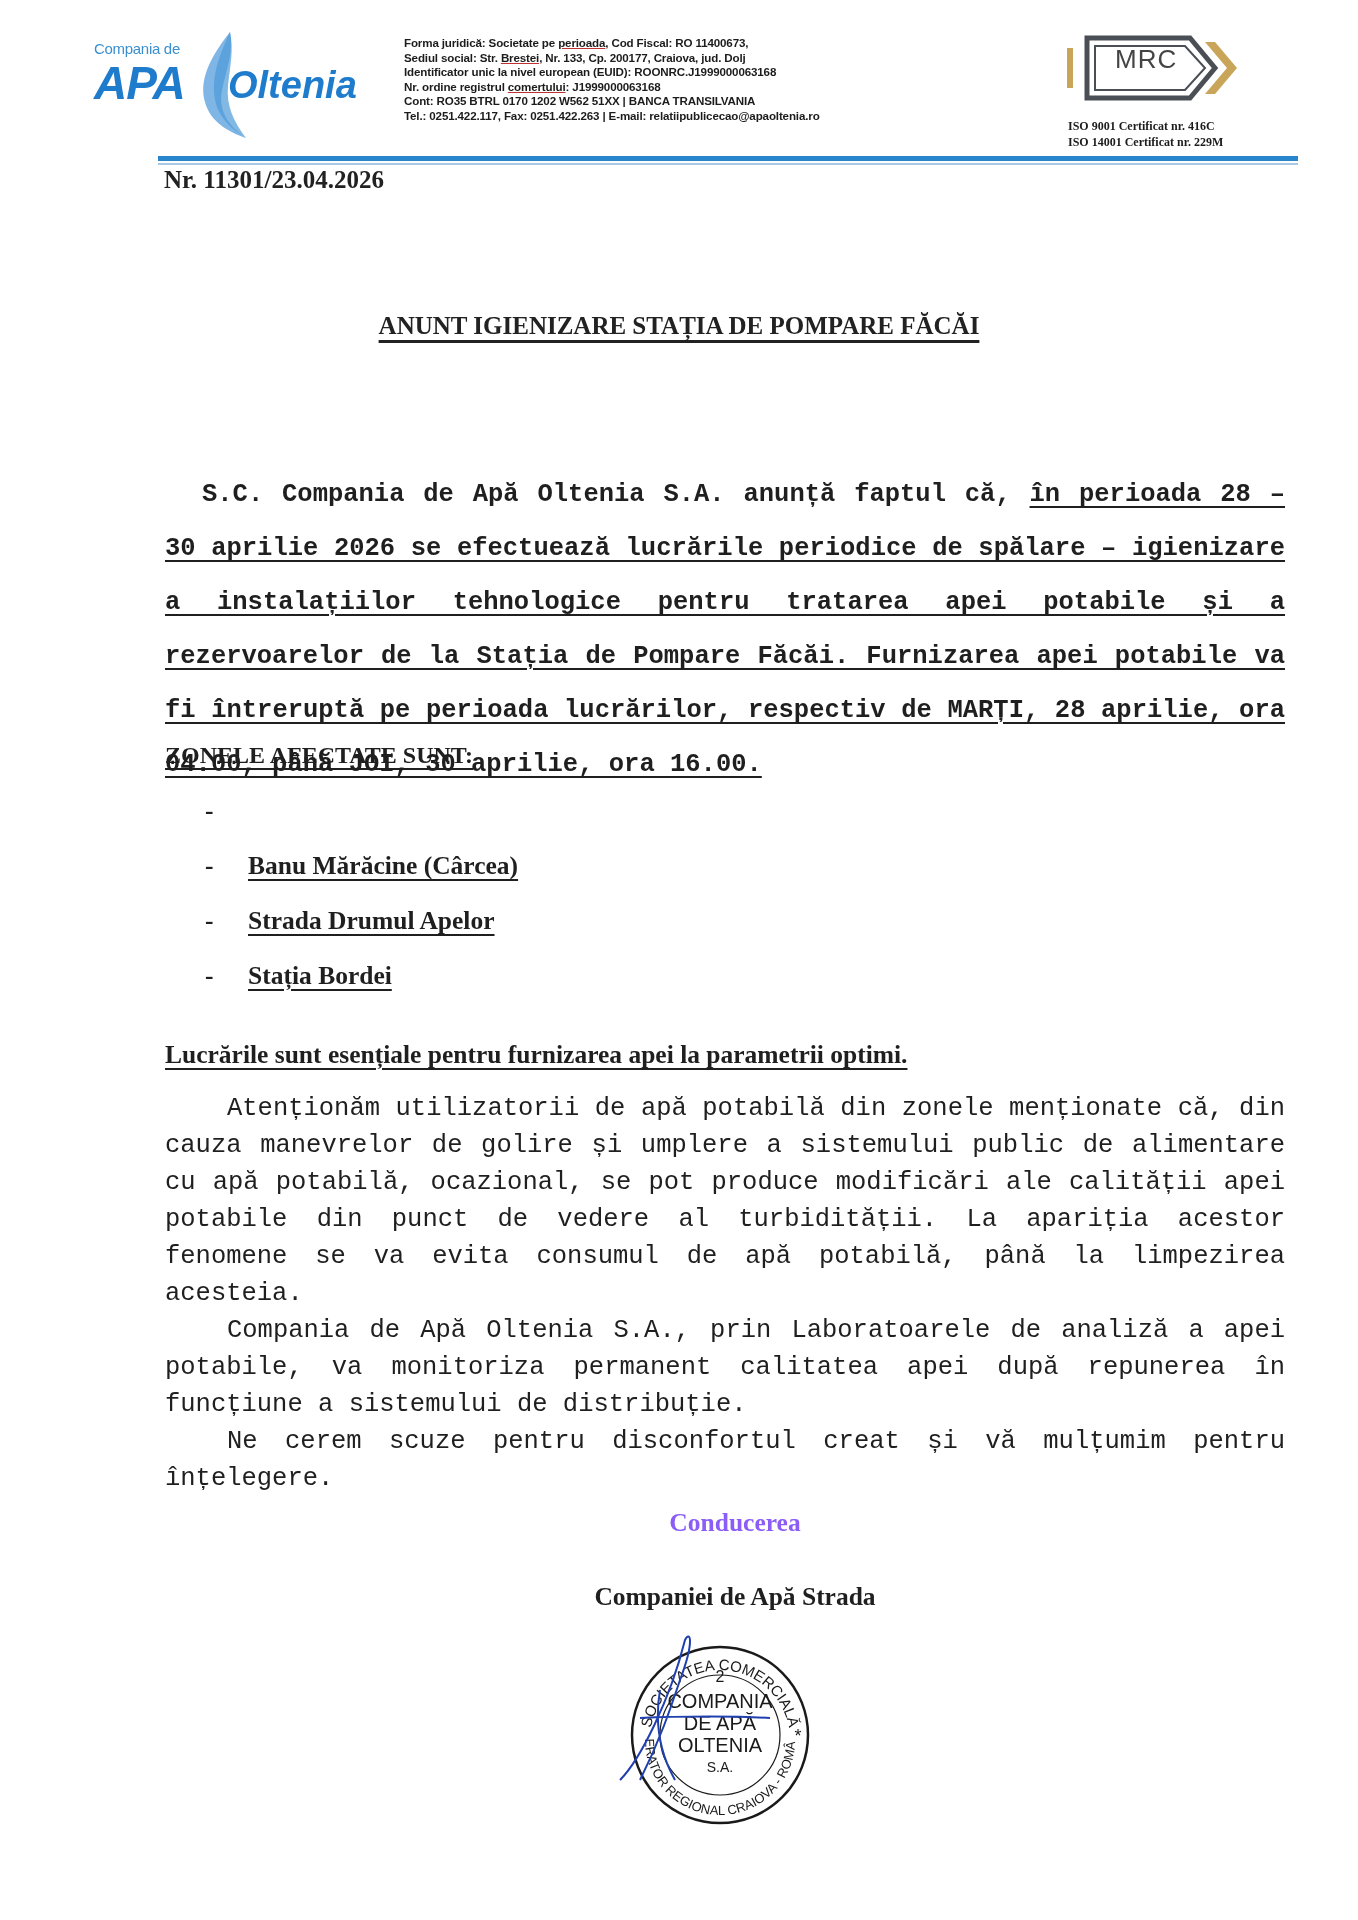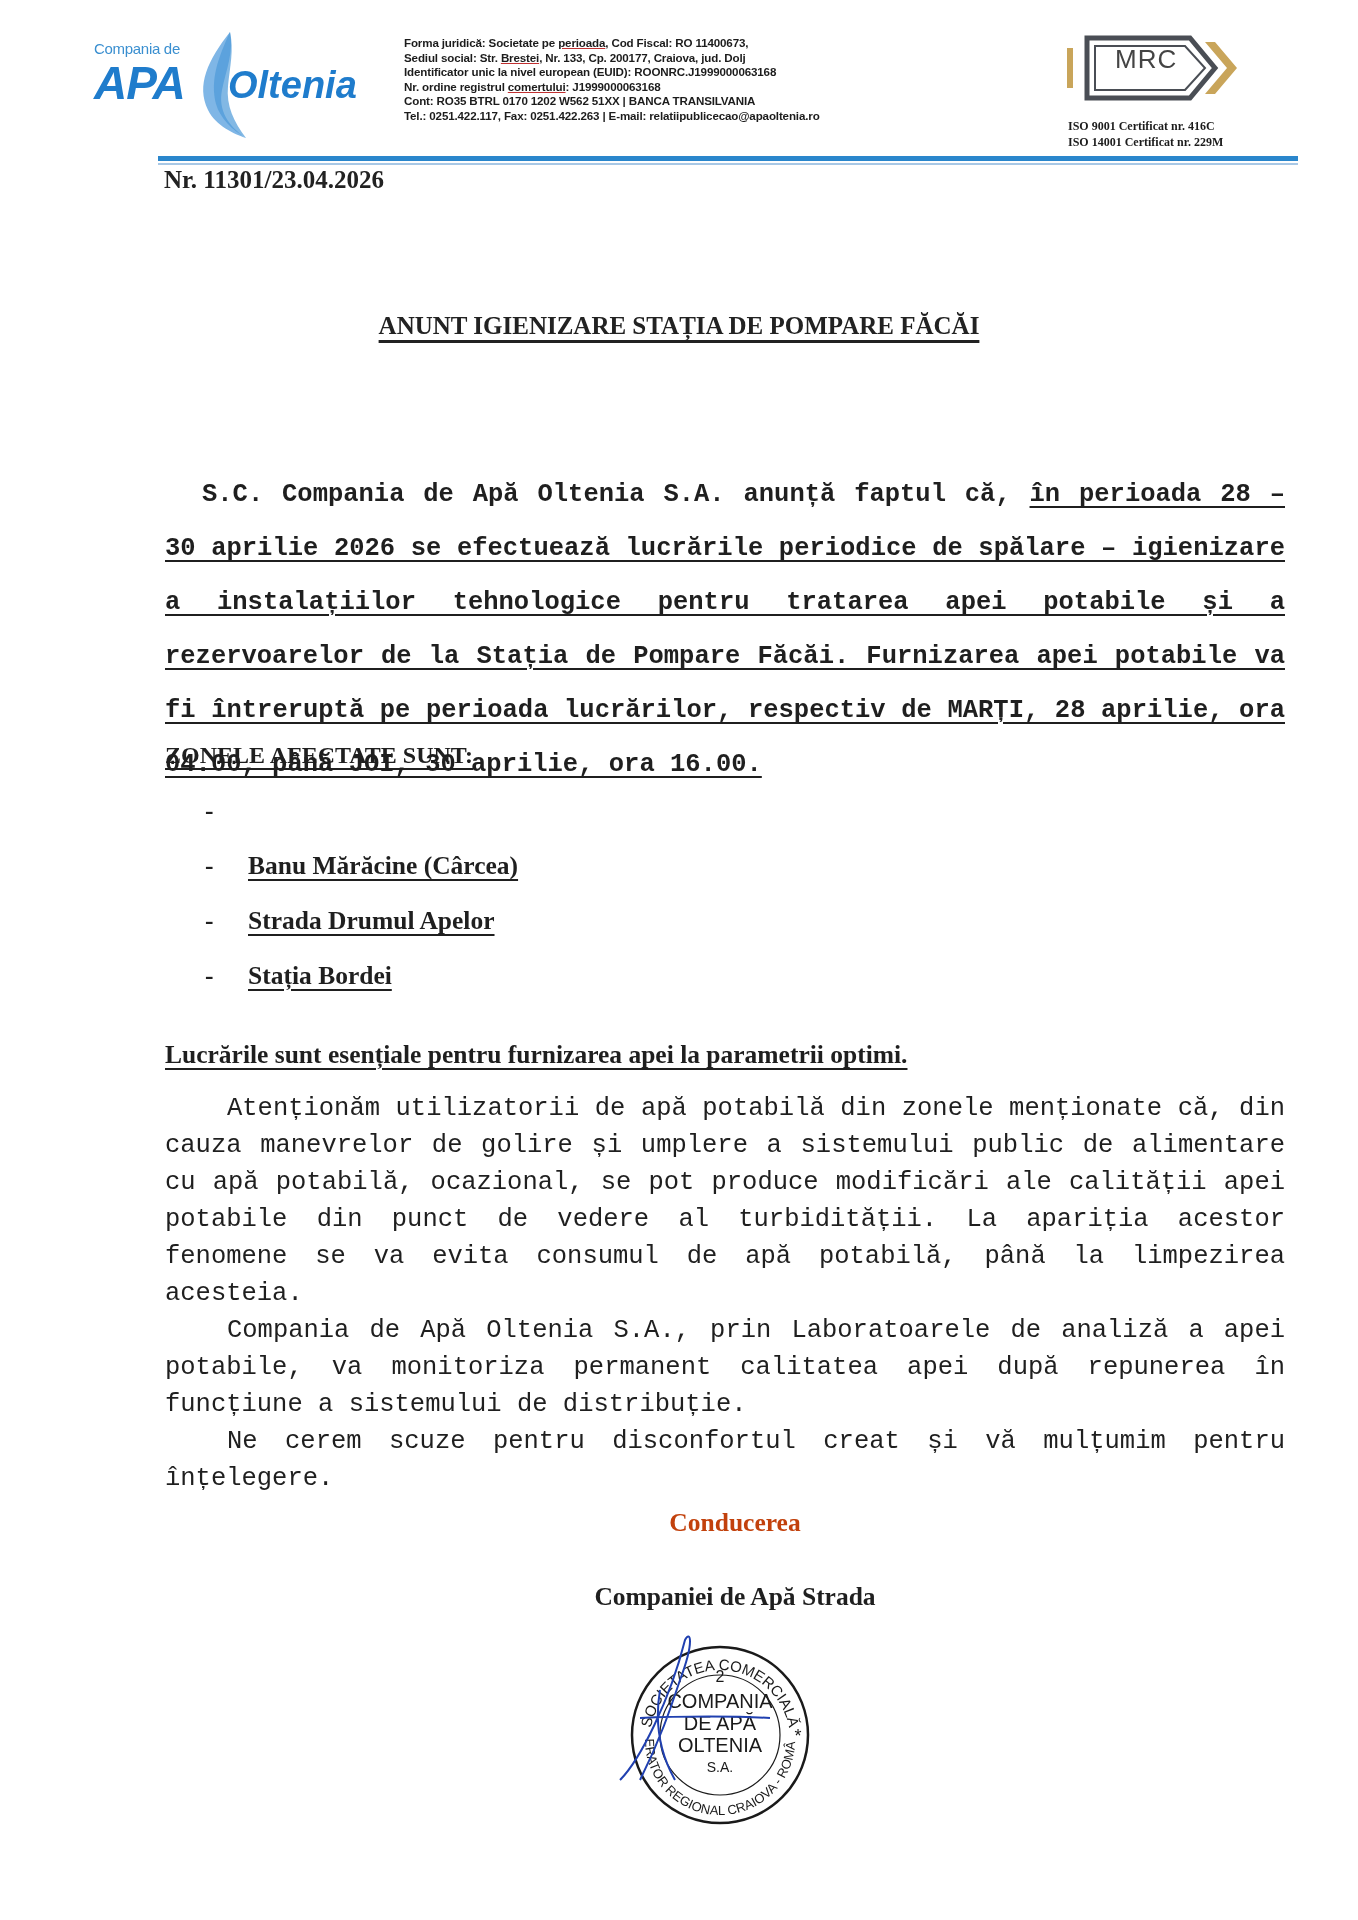--- a/index.html
+++ b/index.html
@@ -38,21 +38,21 @@
     .zones { position: absolute; left: 205px; top: 796px; list-style: none; margin: 0; padding: 0; font-family: "Liberation Serif", serif; font-weight: bold; font-size: 25.5px; color: #1f1f1f; }
     .zones li { height: 55px; position: relative; padding-left: 43px; }
     .zones li .dash { position: absolute; left: 0; top: 0; }
     .zones li .zn { text-decoration: underline; text-decoration-thickness: 2px; text-underline-offset: 5px; }
 
     .essential { position: absolute; left: 165px; top: 1040px; font-family: "Liberation Serif", serif; font-weight: bold; font-size: 25.5px; color: #1f1f1f; text-decoration: underline; text-decoration-thickness: 2px; text-underline-offset: 5px; }
 
     .para { font-size: 25.5px; line-height: 37px; text-align: justify; text-indent: 62px; margin: 0; }
     .para-block { top: 1090px; }
 
-    .sig1 { position: absolute; left: 0; width: 1358px; top: 1508px; text-align: center; font-family: "Liberation Serif", serif; font-weight: bold; font-size: 25.5px; color: #c2410c; padding-left: 112px; box-sizing: border-box; }
+    .sig1 { position: absolute; left: 0; width: 1358px; top: 1508px; text-align: center; font-family: "Liberation Serif", serif; font-weight: bold; font-size: 25.5px; color: #8b5cf6; padding-left: 112px; box-sizing: border-box; }
     .sig2 { position: absolute; left: 0; width: 1358px; top: 1582px; text-align: center; font-family: "Liberation Serif", serif; font-weight: bold; font-size: 25.5px; color: #1f1f1f; padding-left: 112px; box-sizing: border-box; }
 
     .stamp { position: absolute; left: 600px; top: 1630px; width: 230px; height: 200px; }
   </style>
 </head>
 <body>
 
 <div class="page">
 
   <div class="logo">

